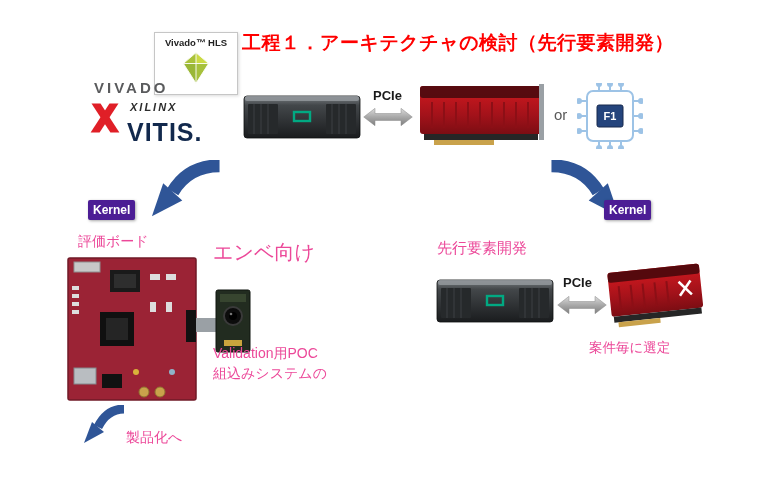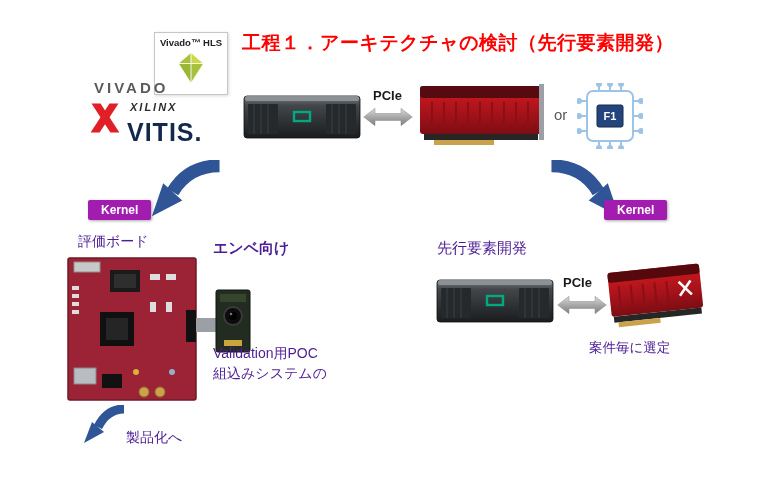--- a/index.html
+++ b/index.html
@@ -1,23 +1,23 @@
 <!DOCTYPE html>
 <html><head>
 <meta charset="utf-8">
 <style>
   * { margin:0; padding:0; box-sizing:border-box; }
   body { font-family:"Liberation Sans","DejaVu Sans",sans-serif; background:#fff; }
   .canvas { position:relative; width:768px; height:483px; background:#fff; overflow:hidden; }
   .abs { position:absolute; }
   .title { color:#ff0000; font-weight:bold; font-size:19px; white-space:nowrap; letter-spacing:0.5px; }
-  .jp { color:#4c1d95; white-space:nowrap; }
-  .kernel-badge { background:#a21caf; color:#fff; font-weight:bold; font-size:12px;
-                  padding:3px 13px; border-radius:2px; box-shadow:1px 1px 3px rgba(0,0,0,.35); }
-  .hlsbox { width:74px; height:63px; background:#fff; border:1px solid #c6c6c6;
+  .jp { color:#ec4899; white-space:nowrap; }
+  .kernel-badge { background:#4c1d95; color:#fff; font-weight:bold; font-size:12px;
+                  padding:3px 5px; border-radius:2px; box-shadow:1px 1px 3px rgba(0,0,0,.35); }
+  .hlsbox { width:84px; height:63px; background:#fff; border:1px solid #c6c6c6;
             box-shadow:1px 1px 3px rgba(0,0,0,.15); text-align:center; padding-top:4px; }
   .hlsbox .hls-label { font-size:9.5px; font-weight:bold; color:#222; }
   .vivado-word { font-size:15px; font-weight:bold; color:#5a5b5d; letter-spacing:3px; }
   .xilinx-word { font-size:11px; font-weight:bold; color:#2d2d2d; letter-spacing:2px; font-style:italic; }
   .vitis-word { font-size:25px; font-weight:bold; color:#12294d; letter-spacing:1px;margin-top:8px; }
   .pcie-label { font-size:13px; font-weight:bold; color:#1a1a1a; }
   .or-label { font-size:15px; color:#595959; }
   svg { display:block; }
 </style>
 </head>
@@ -163,21 +163,21 @@
       <path d="M4,6 C28,6 46,16 58,36" stroke="#2f5597" stroke-width="15" fill="none"></path>
       <polygon points="82,64 47,46 69,26" fill="#2f5597"></polygon>
     </svg>
   </div>
 
   <div class="abs kernel-badge" style="left:88px; top:200px;">Kernel</div>
   <div class="abs kernel-badge" style="left:604px; top:200px;">Kernel</div>
 
 
   <div class="abs jp" style="left:78px; top:233px; font-size:14px;">評価ボード</div>
-  <div class="abs jp" style="left:213px; top:239px; font-size:15px;font-weight:bold;">エンベ向け</div>
+  <div class="abs jp" style="left:213px; top:239px; font-size:20px;">エンベ向け</div>
 
   <div class="abs" style="left:66px; top:252px;">
     <svg width="190" height="152" viewBox="0 0 190 152">
       <rect x="2" y="6" width="128" height="142" rx="2" fill="#9b2335" stroke="#701a27" stroke-width="1.5"></rect>
       <rect x="8" y="10" width="26" height="10" fill="#c8c8c8" stroke="#8f8f8f"></rect>
       <rect x="44" y="18" width="30" height="22" fill="#1a1a1a"></rect>
       <rect x="48" y="22" width="22" height="14" fill="#2e2e2e"></rect>
       <rect x="34" y="60" width="34" height="34" fill="#101010"></rect>
       <rect x="40" y="66" width="22" height="22" fill="#252525"></rect>
       <g fill="#ddd">

